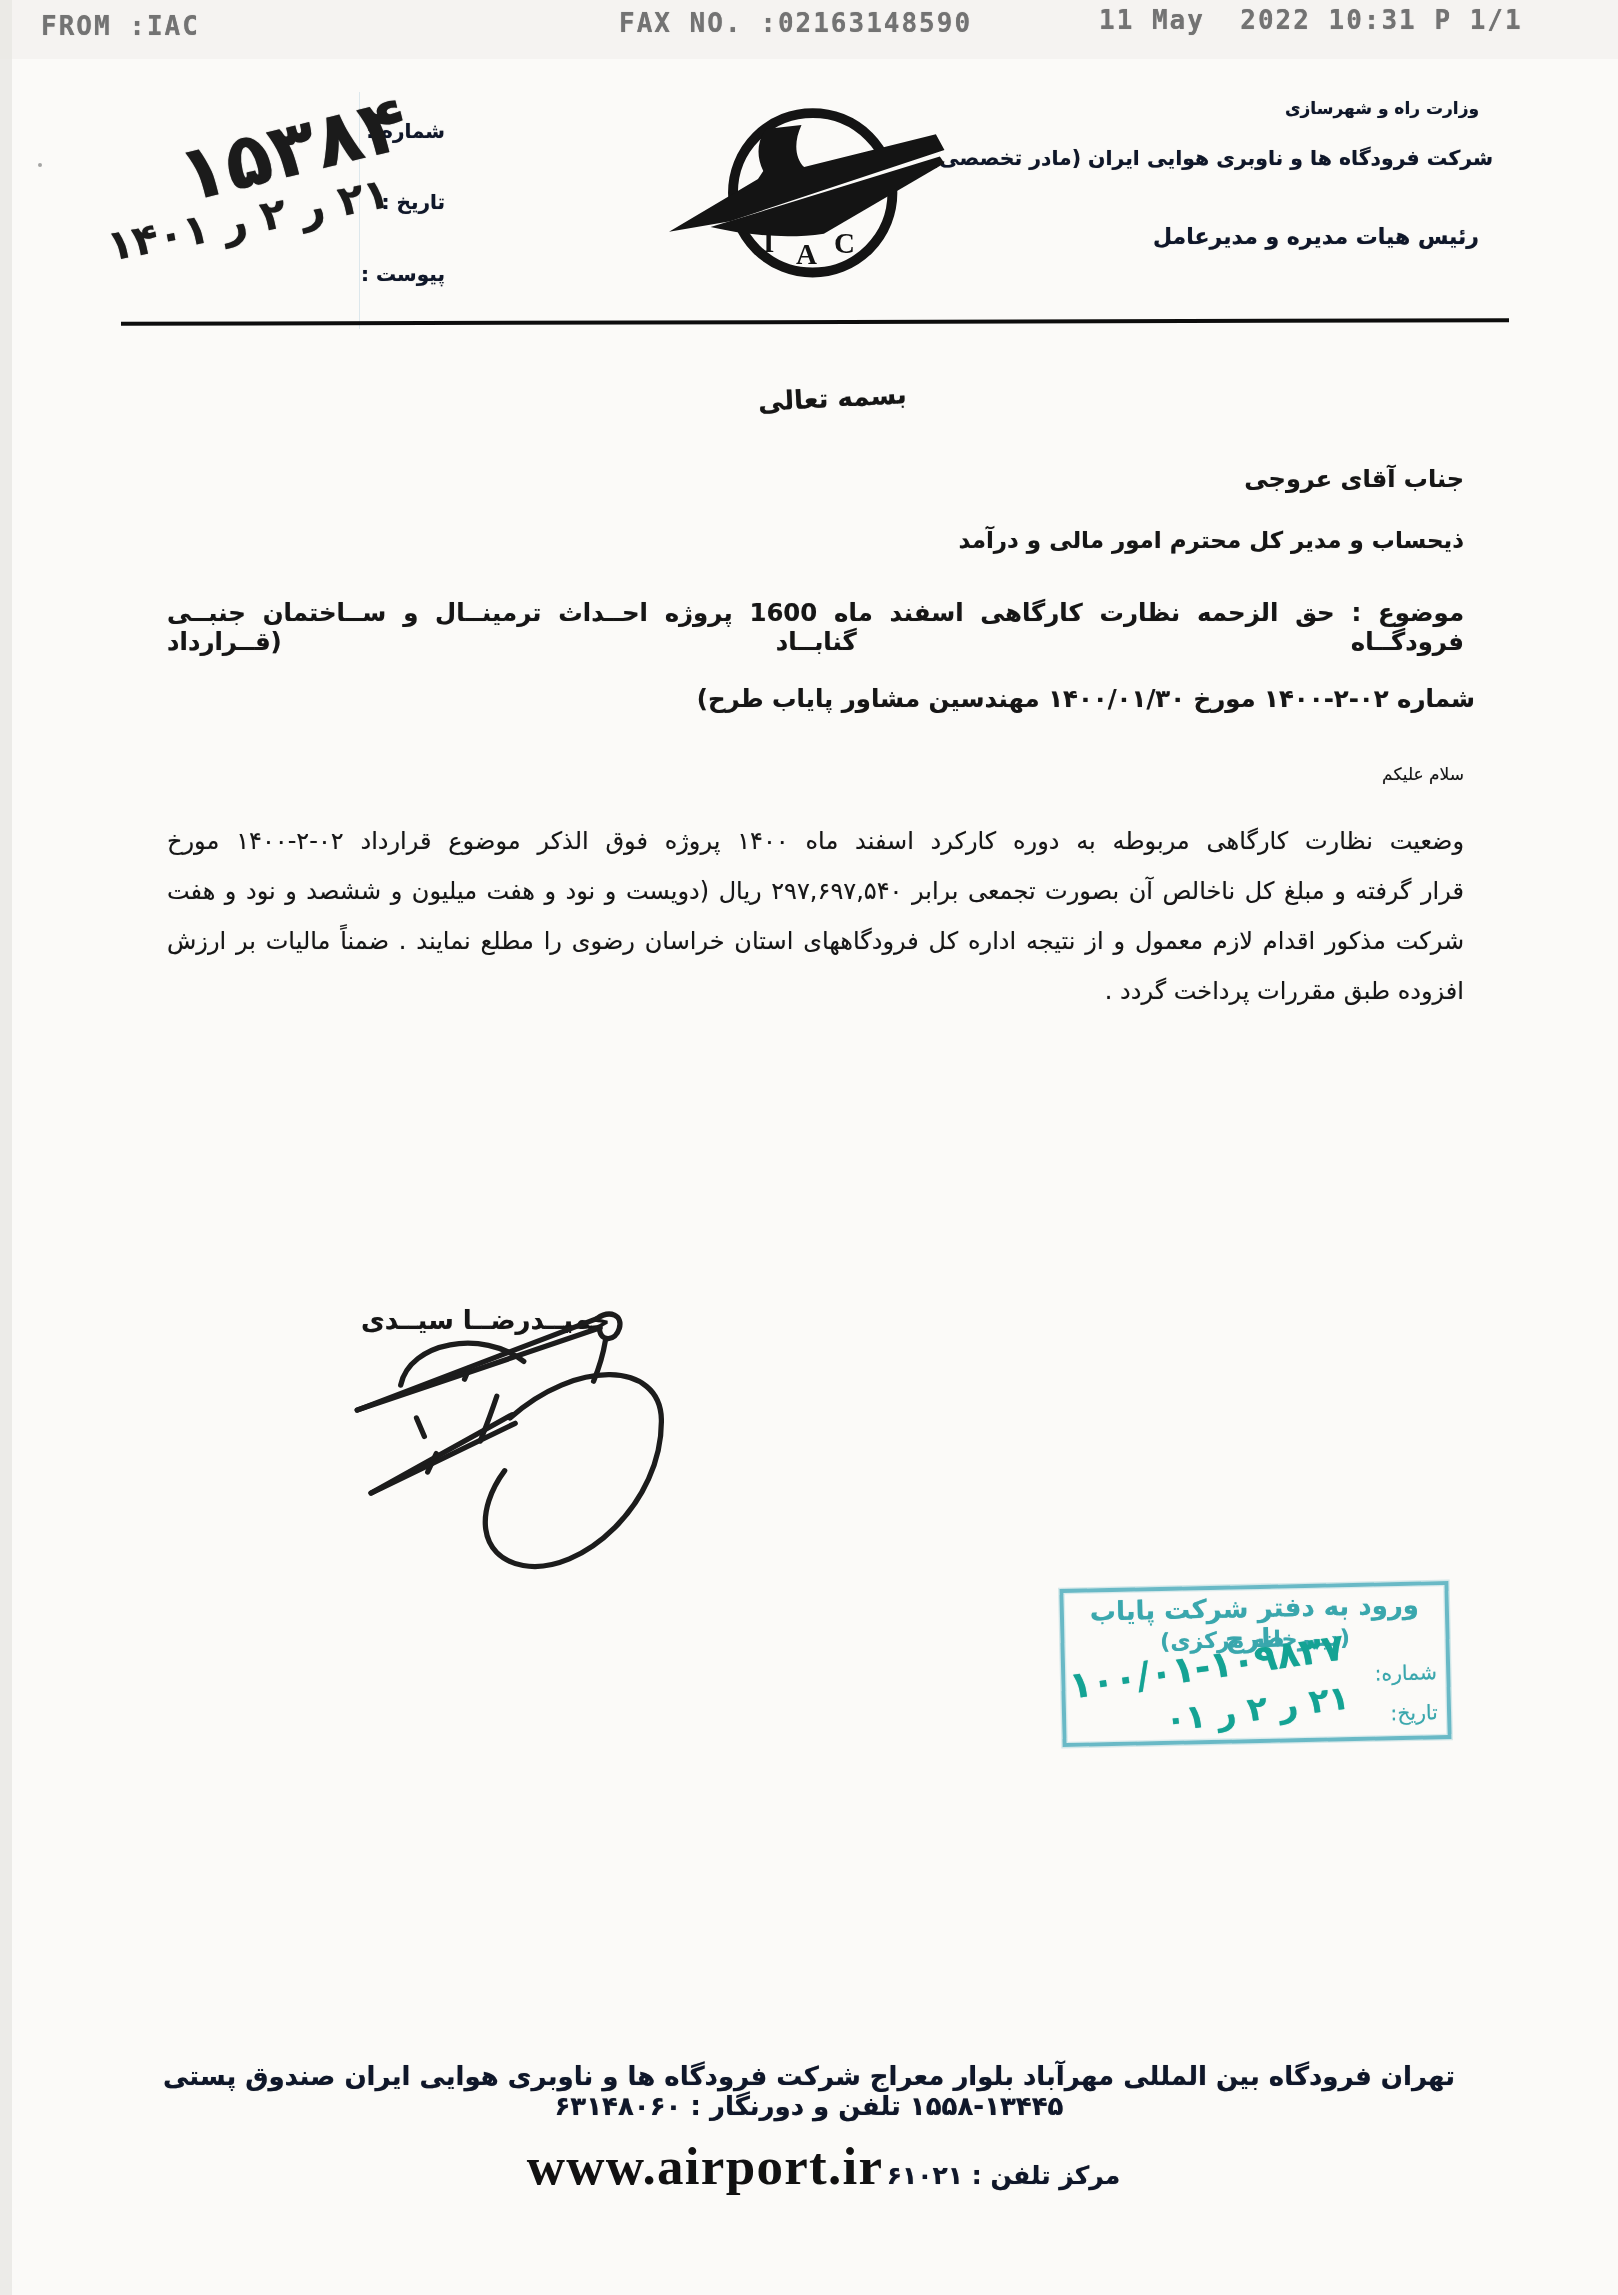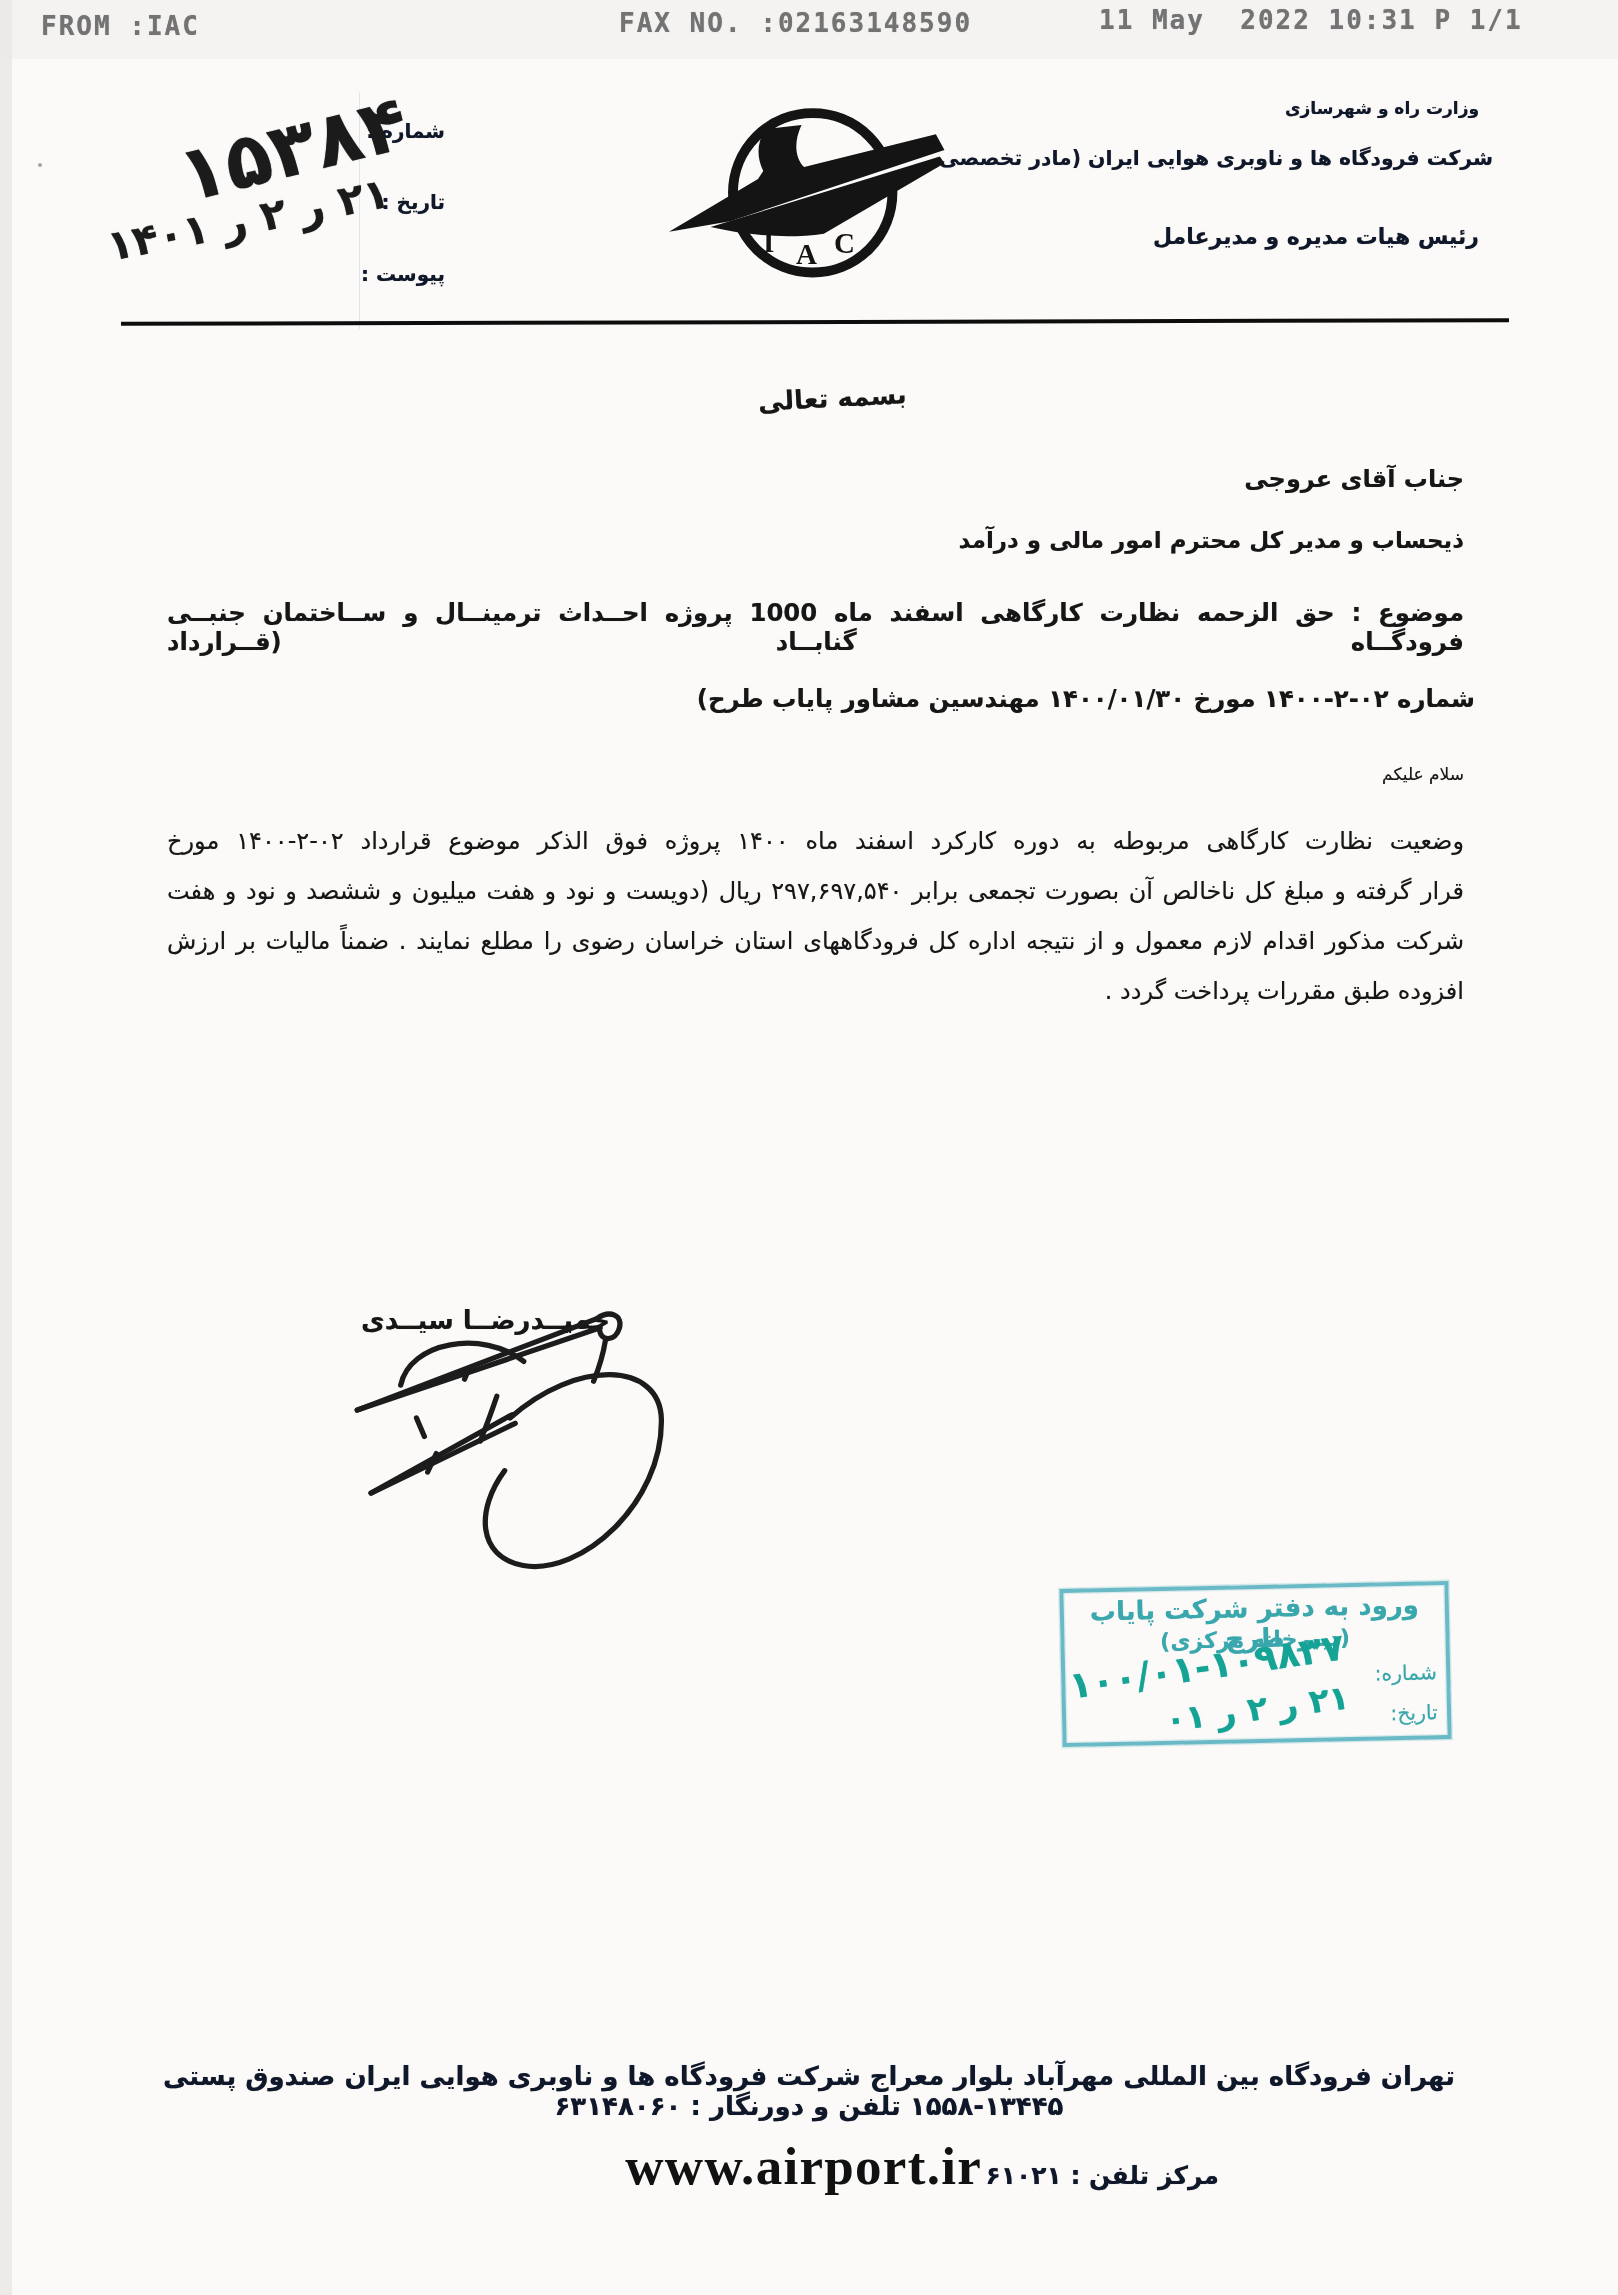--- a/index.html
+++ b/index.html
@@ -81,21 +81,21 @@
 <div class="abs hw rtl" style="left:177px;top:104px;font-size:76px;letter-spacing:4px;transform:rotate(-14deg);">۱۵۳۸۴</div>
 <div class="abs hw rtl" style="left:105px;top:195px;font-size:42px;transform:rotate(-11deg);">۲۱ ر ۲ ر ۱۴۰۱</div>
 
 <div class="abs" style="left:121px;top:320px;width:1388px;height:4px;background:#0d0d0d;transform:rotate(-0.15deg);"></div>
 
 <div class="abs rtl ink" style="left:758px;top:383px;font-size:26px;font-weight:600;transform:rotate(-3deg);">بسمه تعالی</div>
 
 <div class="abs rtl ink" style="right:155px;top:465px;font-size:24px;font-weight:bold;">جناب آقای عروجی</div>
 <div class="abs rtl ink" style="right:155px;top:527px;font-size:23px;font-weight:bold;">ذیحساب و مدیر کل محترم امور مالی و درآمد</div>
 
-<div class="abs rtl ink jline" style="left:167px;top:598px;width:1297px;font-size:24.4px;font-weight:bold;direction:rtl;">موضوع : حق الزحمه نظارت کارگاهی اسفند ماه 1000 پروژه احــداث ترمینــال و ســاختمان جنبــی فرودگــاه گنابــاد (قــرارداد</div>
+<div class="abs rtl ink jline" style="left:167px;top:598px;width:1297px;font-size:24.4px;font-weight:bold;direction:rtl;">موضوع : حق الزحمه نظارت کارگاهی اسفند ماه 1600 پروژه احــداث ترمینــال و ســاختمان جنبــی فرودگــاه گنابــاد (قــرارداد</div>
 <div class="abs rtl ink" style="right:144px;top:660px;font-size:24.4px;font-weight:bold;margin-top:24px;">شماره ۰۲-۲-۱۴۰۰ مورخ ۱۴۰۰/۰۱/۳۰ مهندسین مشاور پایاب طرح)</div>
 
 <div class="abs rtl ink" style="right:155px;top:752px;font-size:17px;margin-top:12px;">سلام علیکم</div>
 
 <div class="abs ink" style="left:167px;top:816px;width:1297px;">
   <div class="body-line just">وضعیت نظارت کارگاهی مربوطه به دوره کارکرد اسفند ماه ۱۴۰۰ پروژه فوق الذکر موضوع قرارداد ۰۲-۲-۱۴۰۰ مورخ</div>
   <div class="body-line just">قرار گرفته و مبلغ کل ناخالص آن بصورت تجمعی برابر ۲۹۷,۶۹۷,۵۴۰ ریال (دویست و نود و هفت میلیون و ششصد و نود و هفت</div>
   <div class="body-line just">شرکت مذکور اقدام لازم معمول و از نتیجه اداره کل فرودگاههای استان خراسان رضوی را مطلع نمایند . ضمناً مالیات بر ارزش</div>
   <div class="body-line last">افزوده طبق مقررات پرداخت گردد .</div>
 </div>
@@ -121,17 +121,17 @@
 <div class="abs stamp" style="left:1061px;top:1585px;width:381px;height:150px;">
   <div class="abs print rtl" style="left:0;top:4px;width:100%;text-align:center;font-size:26px;font-weight:bold;">ورود به دفتر شرکت پایاب طرح</div>
   <div class="abs print rtl" style="left:0;top:38px;width:100%;text-align:center;font-size:22px;font-weight:600;">(دبیرخانه مرکزی)</div>
   <div class="abs print rtl" style="right:9.2px;top:75px;font-size:20.4px;">شماره:</div>
   <div class="abs pen rtl" style="left:2.6px;top:55px;font-size:37px;transform:rotate(-7deg);">۱۰۰/۰۱-۱۰۹۸۳۷</div>
   <div class="abs print rtl" style="right:9.2px;top:115px;font-size:20.4px;">تاریخ:</div>
   <div class="abs pen rtl" style="left:99px;top:100px;font-size:33px;transform:rotate(-6deg);">۲۱ ر ۲ ر ۰۱</div>
 </div>
 
 <div class="abs callig rtl" style="left:84px;top:2061px;width:1450px;text-align:center;font-size:26px;">تهران فرودگاه بین المللی مهرآباد بلوار معراج شرکت فرودگاه ها و ناوبری هوایی ایران صندوق پستی ۱۳۴۴۵-۱۵۵۸ تلفن و دورنگار : ۶۳۱۴۸۰۶۰</div>
-<div class="abs rtl" style="left:428px;top:2136px;width:791px;text-align:right;direction:rtl;">
+<div class="abs rtl" style="left:428px;top:2136px;width:791px;text-align:center;direction:rtl;">
   <span class="callig" style="font-size:25px;">مرکز تلفن : ۶۱۰۲۱</span>
   <span style="font-family:'Liberation Serif',serif;font-weight:bold;font-size:53px;color:#111;letter-spacing:1.3px;">www.airport.ir</span>
 </div>
 
 
 </body></html>

